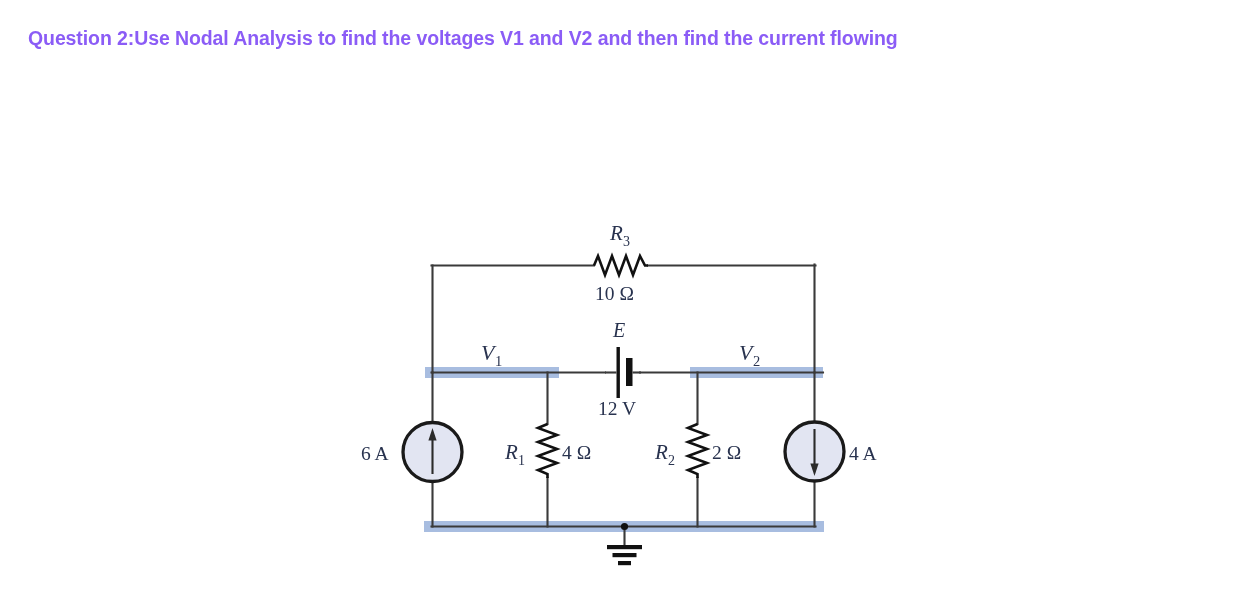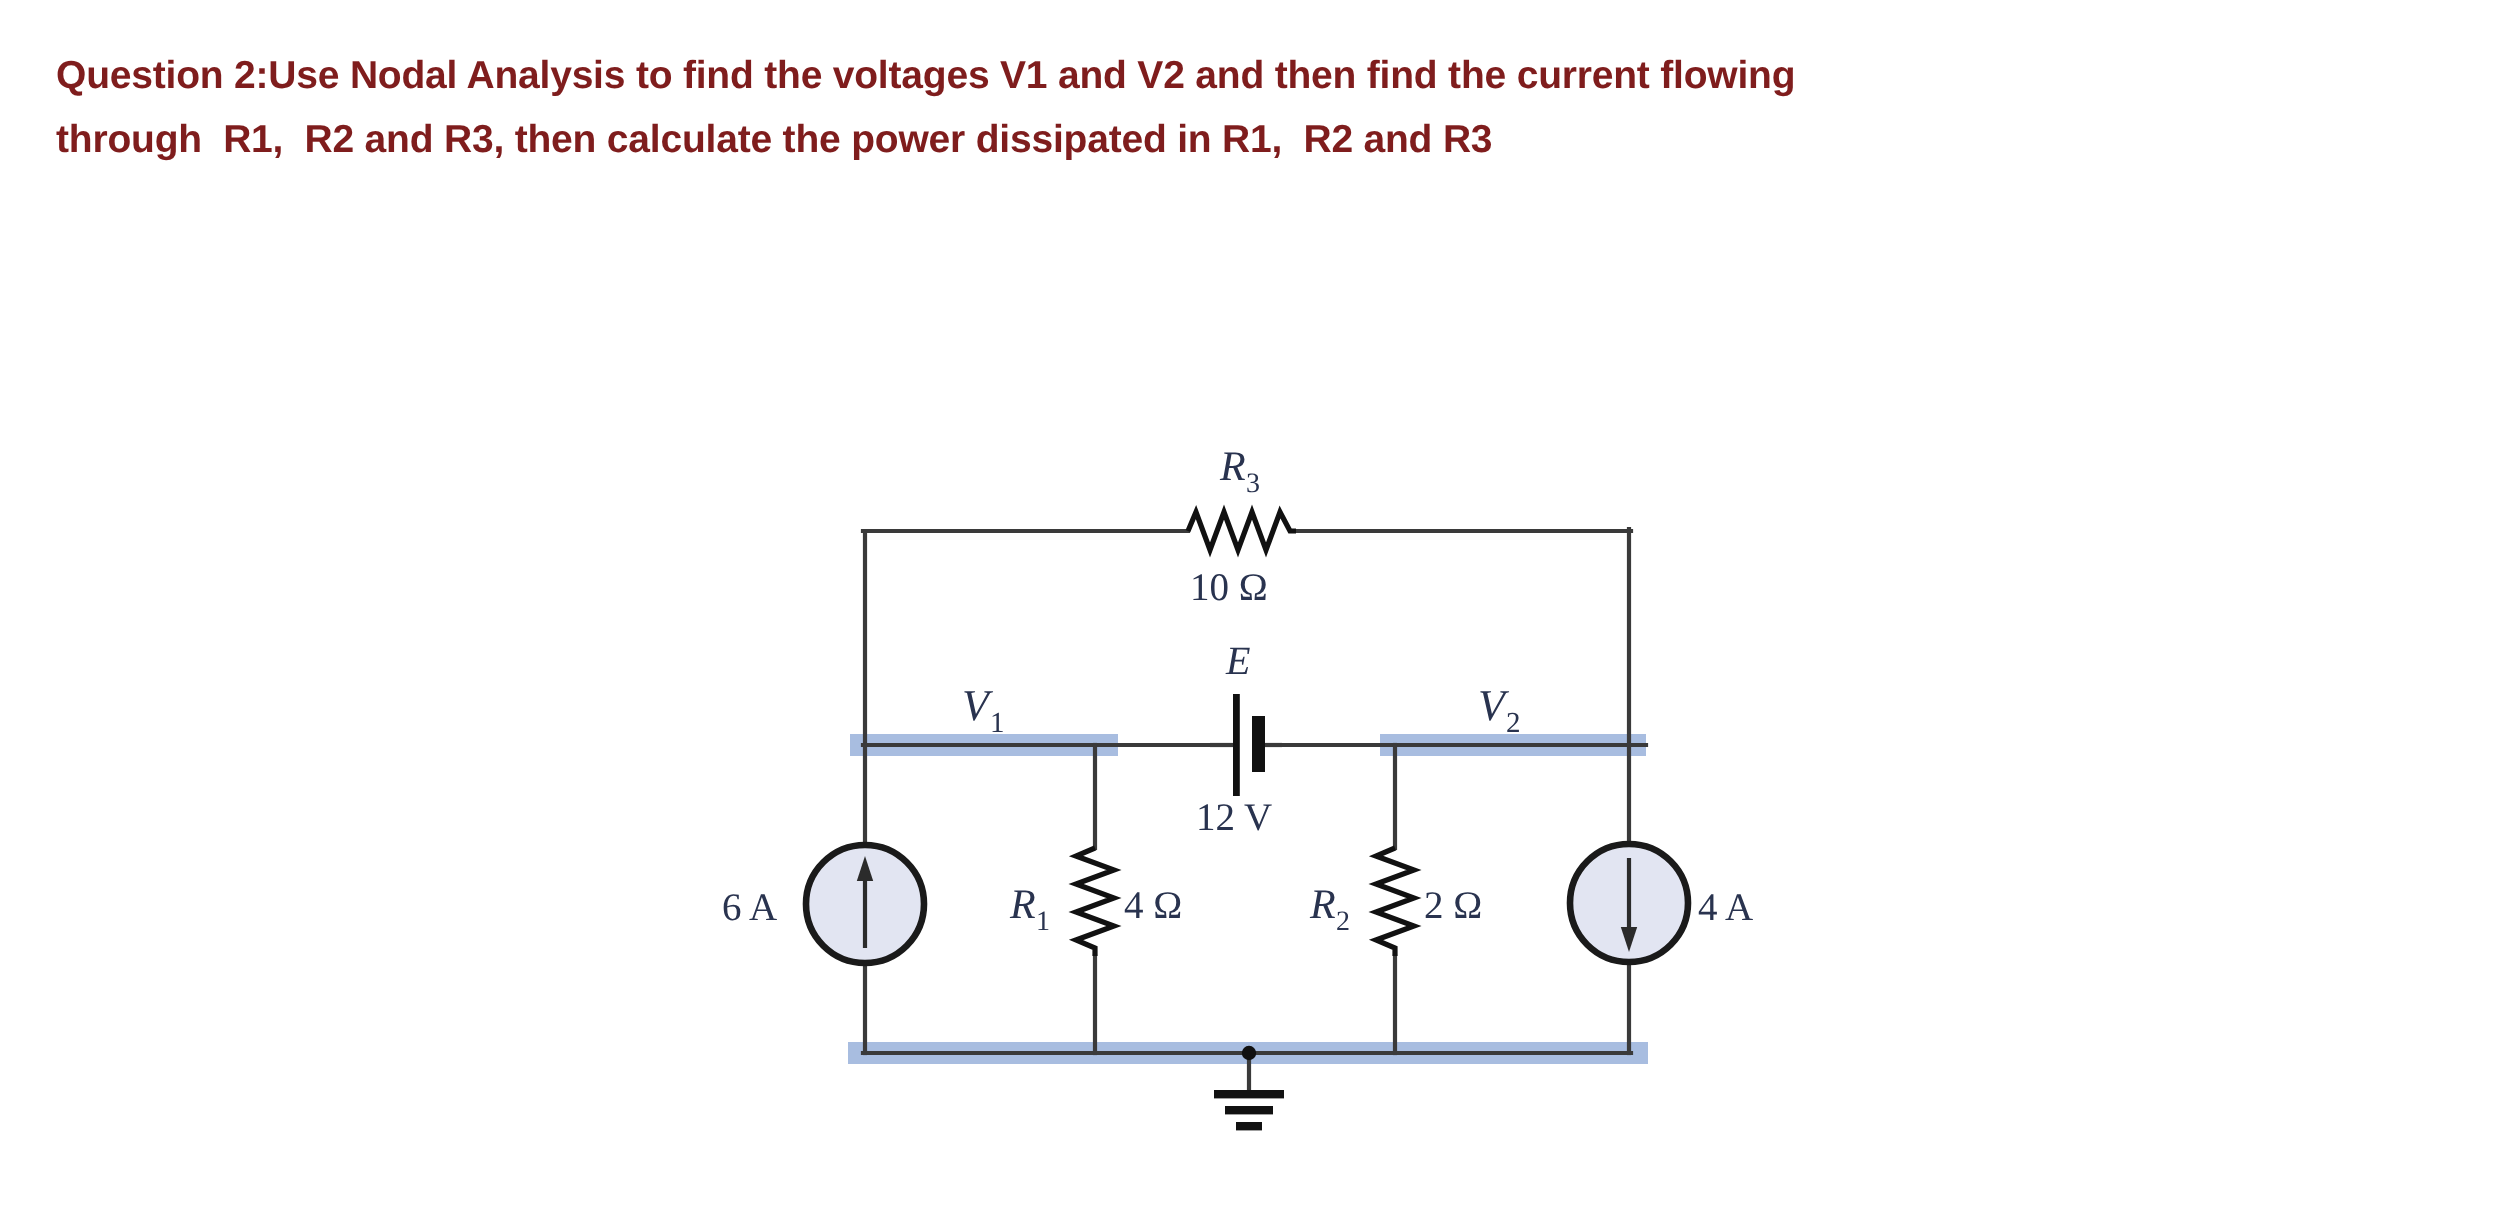--- a/index.html
+++ b/index.html
@@ -20,21 +20,21 @@
   #question-block {
     position: absolute;
     left: 28px;
     top: 22px;
     width: 1180px;
   }
   .q-line {
     font-family: "Liberation Sans", sans-serif;
     font-size: 19.5px;
     font-weight: bold;
-    color: #7f1d1d;
+    color: #8b5cf6;
     line-height: 32px;
     letter-spacing: -0.1px;
     white-space: pre;
   }
 
   
   #circuit-canvas {
     position: absolute;
     left: 0;
     top: 0;
@@ -54,21 +54,20 @@
     font-family: "Liberation Serif", serif;
     font-style: italic;
     fill: #29334f;
   }
 </style>
 </head>
 <body>
 
 <div id="question-block">
   <div class="q-line">Question 2:Use Nodal Analysis to find the voltages V1 and V2 and then find the current flowing</div>
-  <div class="q-line">through  R1,  R2 and R3, then calculate the power dissipated in R1,  R2 and R3</div>
 </div>
 
 <div id="circuit-canvas">
 <svg id="circuit-svg" width="1256" height="605" viewBox="0 0 1256 605" xmlns="http://www.w3.org/2000/svg">
 
   <rect x="425" y="367" width="134" height="11" fill="#a8bde0"></rect>
   <rect x="690" y="367" width="133" height="11" fill="#a8bde0"></rect>
   <rect x="424" y="521" width="400" height="11" fill="#a8bde0"></rect>
 
   <g stroke="#3a3a3a" stroke-width="2.1" fill="none" stroke-linecap="square">

